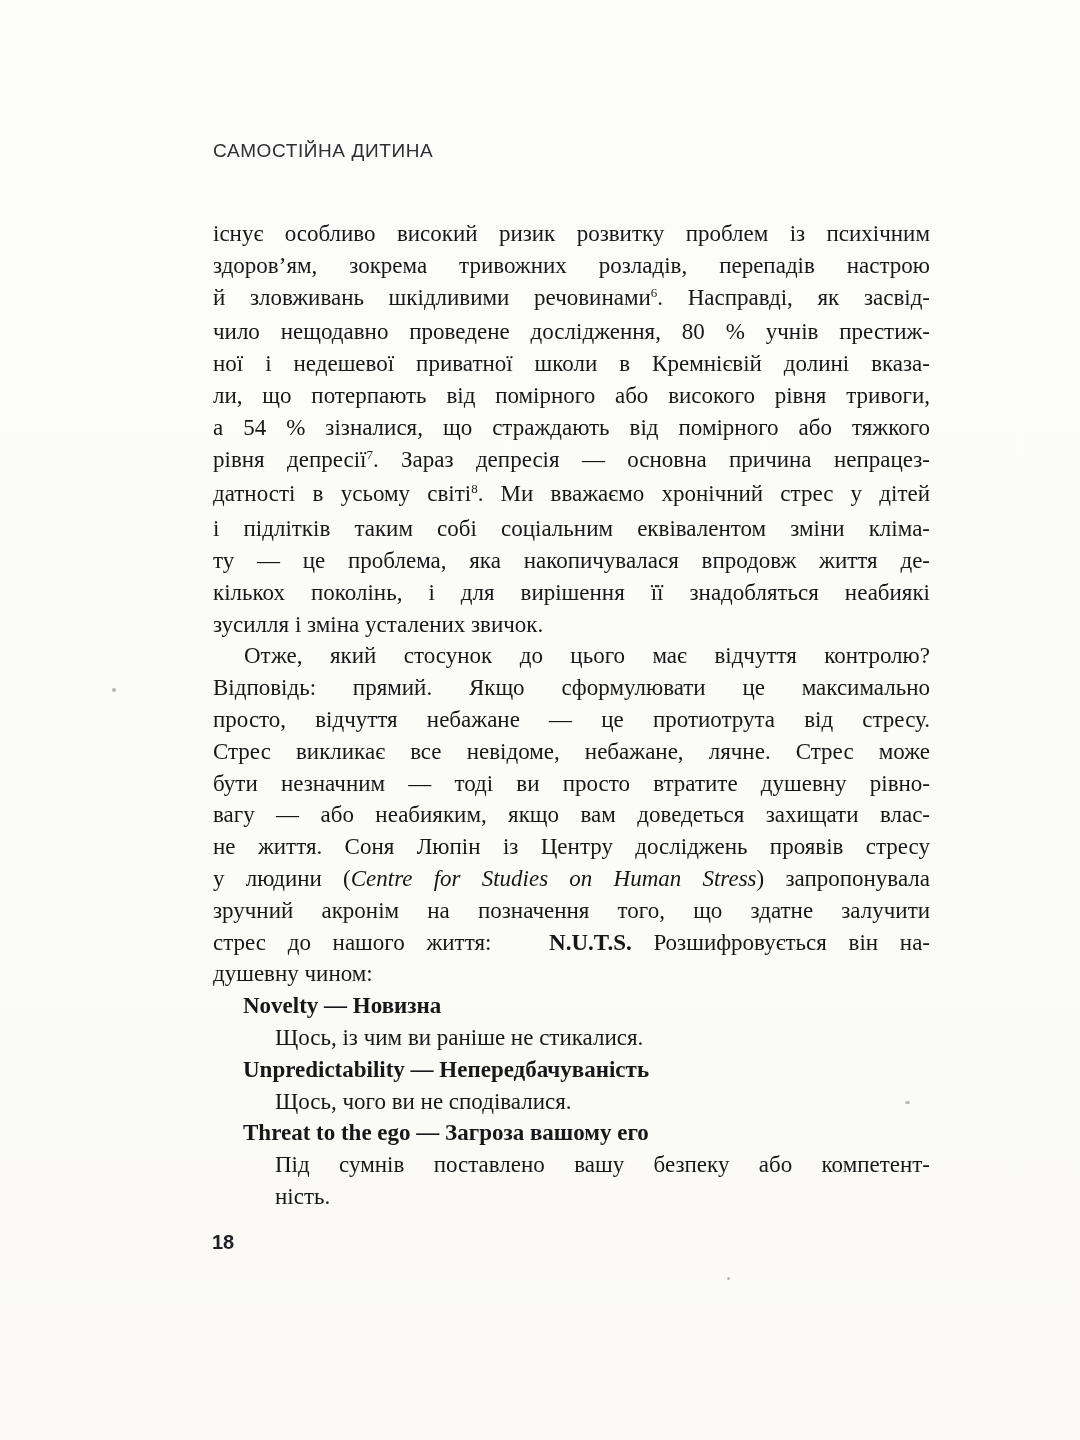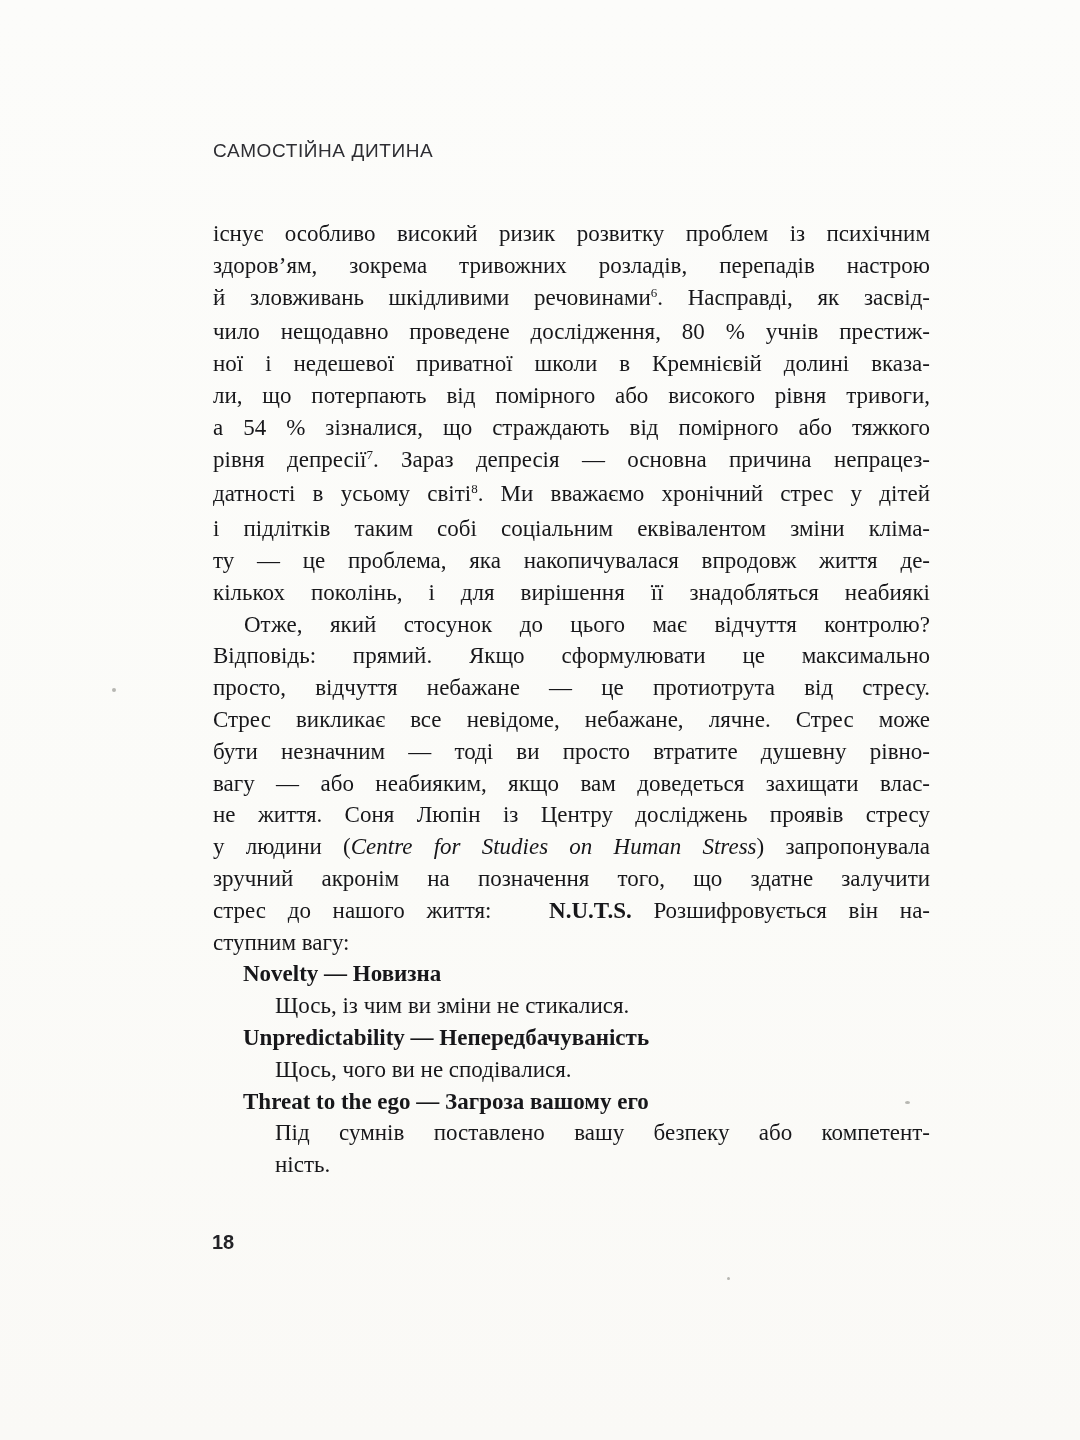--- a/index.html
+++ b/index.html
@@ -85,38 +85,39 @@
         <div class="line j"><span class="">й зловживань шкідливими речовинами</span><span class="sup">6</span><span class="">. Насправді, як засвід-</span></div>
         <div class="line j"><span class="">чило нещодавно проведене дослідження, 80 % учнів престиж-</span></div>
         <div class="line j"><span class="">ної і недешевої приватної школи в Кремнієвій долині вказа-</span></div>
         <div class="line j"><span class="">ли, що потерпають від помірного або високого рівня тривоги,</span></div>
         <div class="line j"><span class="">а 54 % зізналися, що страждають від помірного або тяжкого</span></div>
         <div class="line j"><span class="">рівня депресії</span><span class="sup">7</span><span class="">. Зараз депресія — основна причина непрацез-</span></div>
         <div class="line j"><span class="">датності в усьому світі</span><span class="sup">8</span><span class="">. Ми вважаємо хронічний стрес у дітей</span></div>
         <div class="line j"><span class="">і підлітків таким собі соціальним еквівалентом зміни кліма-</span></div>
         <div class="line j"><span class="">ту — це проблема, яка накопичувалася впродовж життя де-</span></div>
         <div class="line j"><span class="">кількох поколінь, і для вирішення її знадобляться неабиякі</span></div>
+        <div class="line"><span class="">зусилля і зміна усталених звичок.</span></div>
       </div>
       <div class="paragraph">
         <div class="line j ind"><span class="">Отже, який стосунок до цього має відчуття контролю?</span></div>
         <div class="line j"><span class="">Відповідь: прямий. Якщо сформулювати це максимально</span></div>
         <div class="line j"><span class="">просто, відчуття небажане — це протиотрута від стресу.</span></div>
         <div class="line j"><span class="">Стрес викликає все невідоме, небажане, лячне. Стрес може</span></div>
         <div class="line j"><span class="">бути незначним — тоді ви просто втратите душевну рівно-</span></div>
         <div class="line j"><span class="">вагу — або неабияким, якщо вам доведеться захищати влас-</span></div>
         <div class="line j"><span class="">не життя. Соня Люпін із Центру досліджень проявів стресу</span></div>
         <div class="line j"><span class="">у людини (</span><span class="it">Centre for Studies on Human Stress</span><span class="">) запропонувала</span></div>
         <div class="line j"><span class="">зручний акронім на позначення того, що здатне залучити</span></div>
         <div class="line j"><span class="">стрес до нашого життя: </span><span class="bd">N.U.T.S.</span><span class=""> Розшифровується він на-</span></div>
-        <div class="line"><span class="">ступним вагу:</span></div>
+        <div class="line"><span class="">душевну чином:</span></div>
       </div>
       <div class="nuts-list">
         <div class="list-item">
           <div class="line term">Novelty — Новизна</div>
-          <div class="line def">Щось, із чим ви зміни не стикалися.</div>
+          <div class="line def">Щось, із чим ви раніше не стикалися.</div>
         </div>
         <div class="list-item">
           <div class="line term">Unpredictability — Непередбачуваність</div>
           <div class="line def">Щось, чого ви не сподівалися.</div>
         </div>
         <div class="list-item">
           <div class="line term">Threat to the ego — Загроза вашому его</div>
           <div class="line def j">Під сумнів поставлено вашу безпеку або компетент-</div>
           <div class="line def">ність.</div>
         </div>

